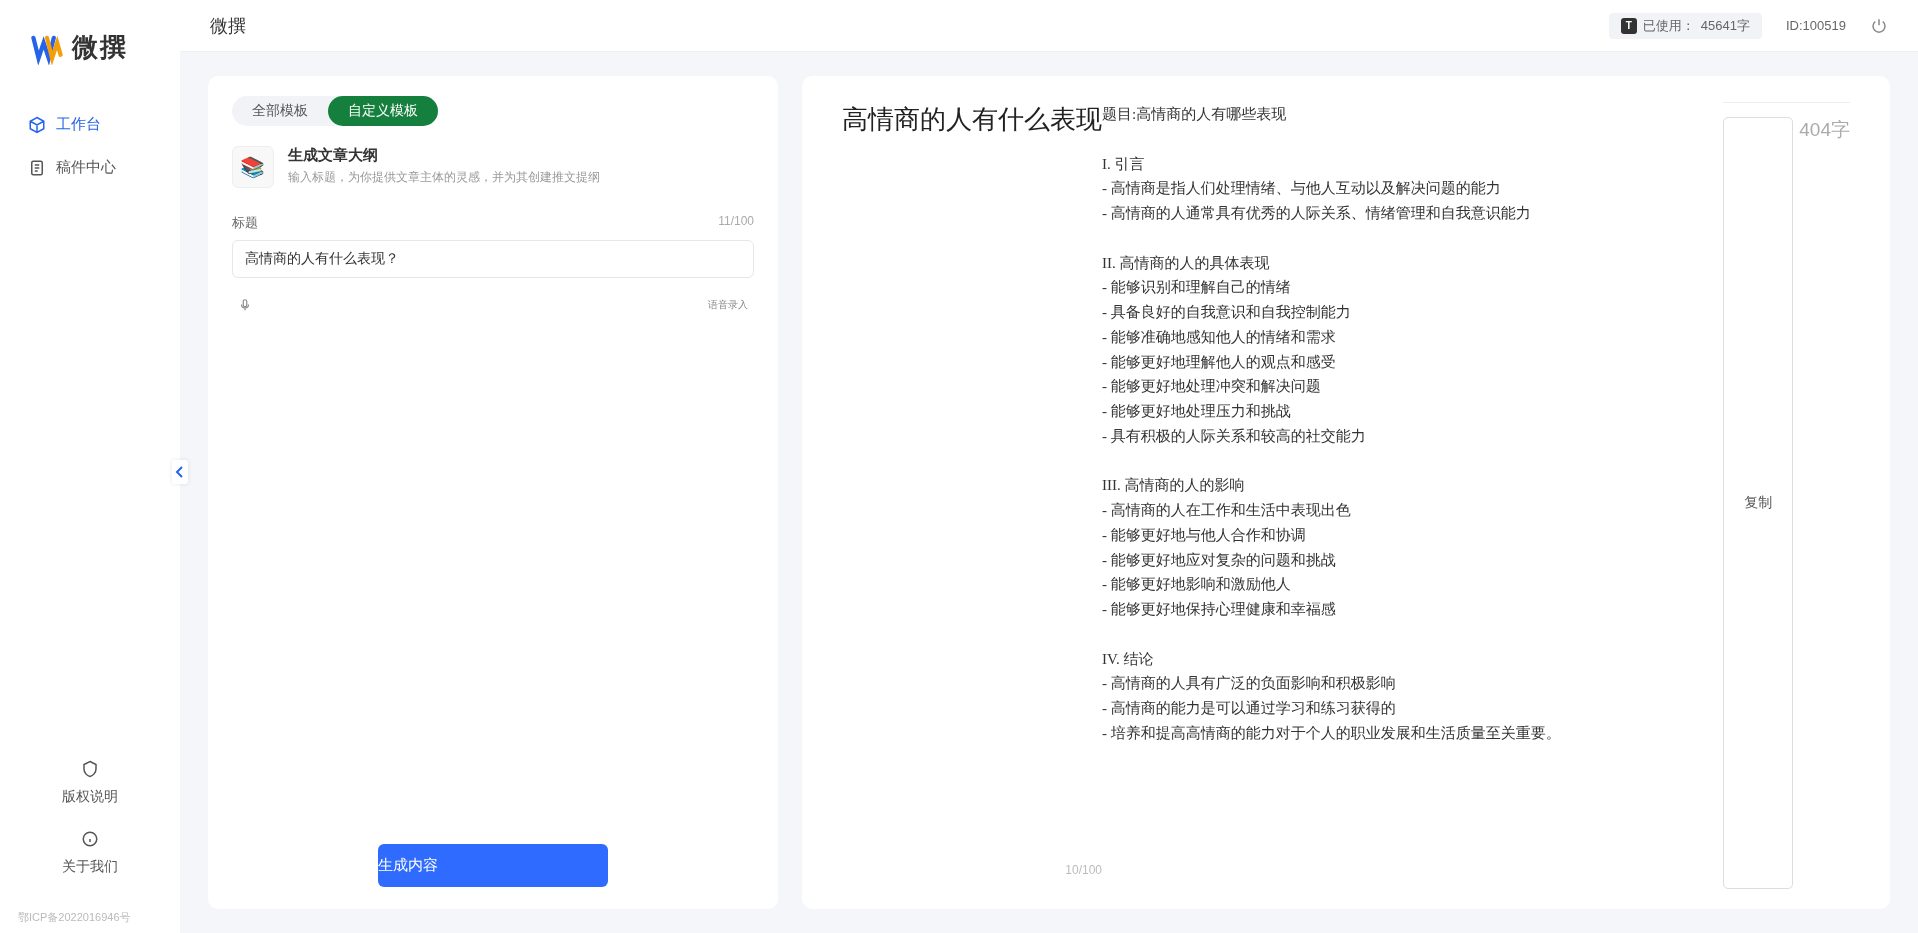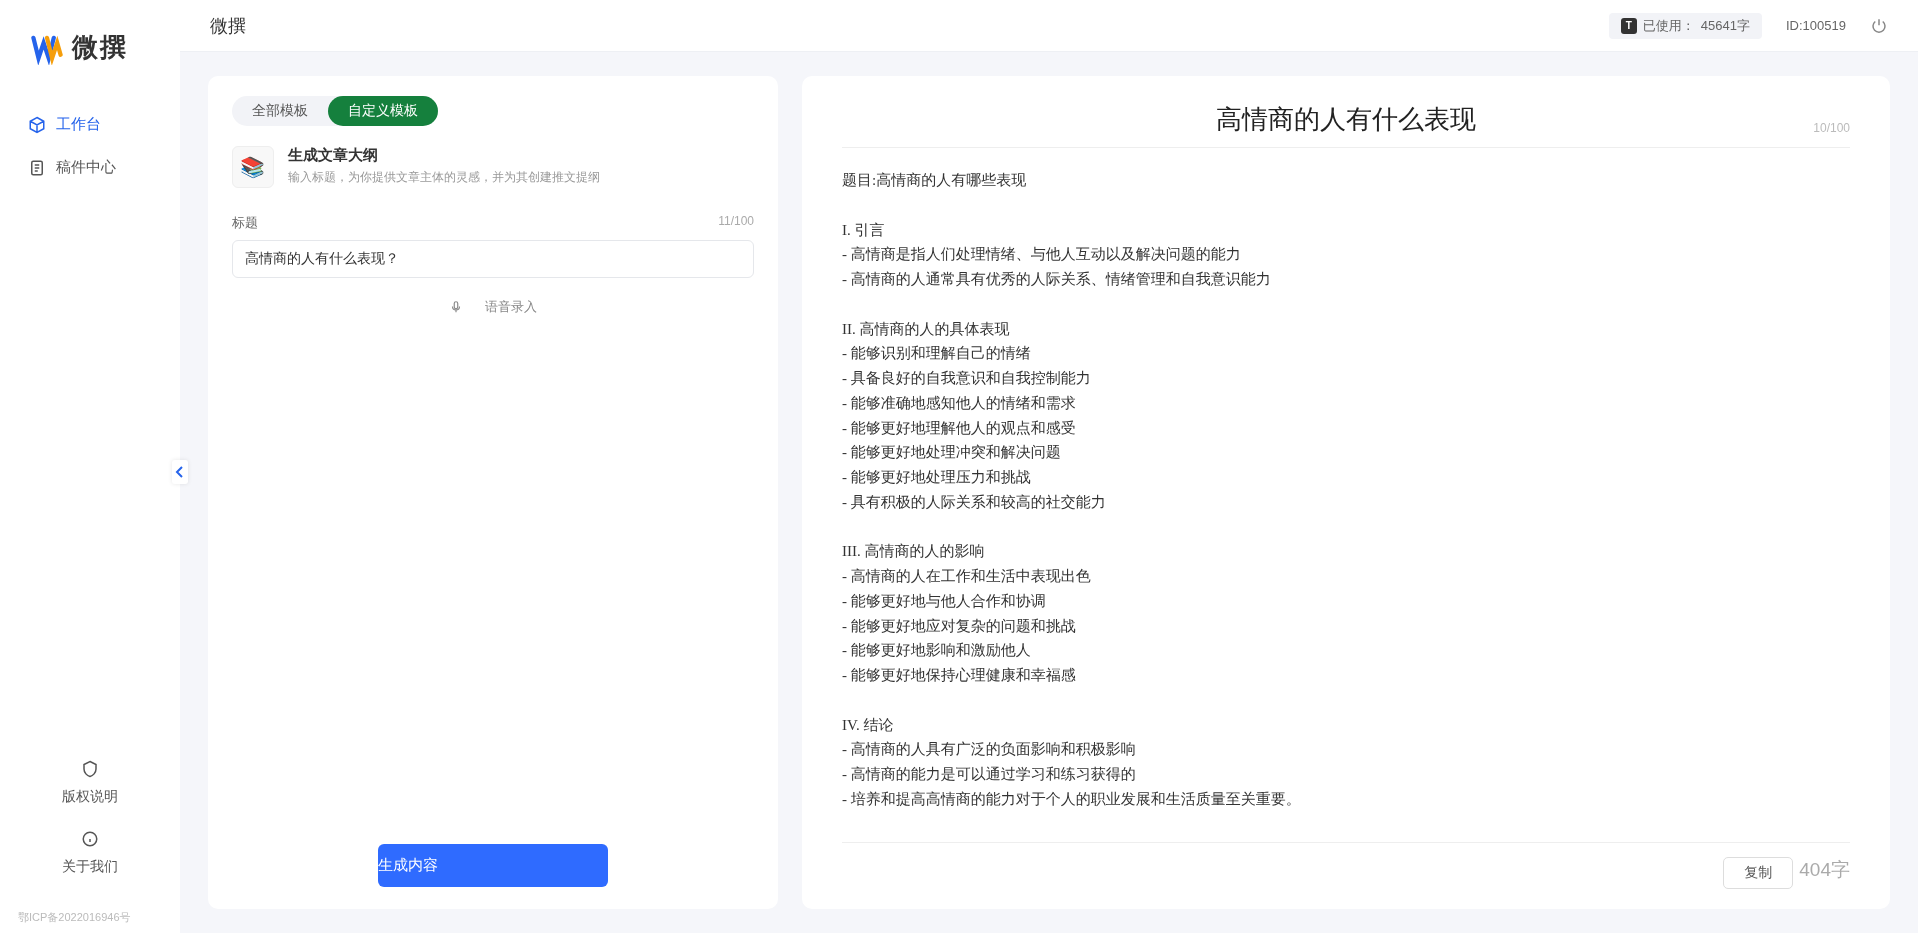--- a/index.html
+++ b/index.html
@@ -32,25 +32,25 @@
 .tabs { display: flex; background: #f2f3f7; border-radius: 20px; width: fit-content; margin-bottom: 20px; }
 .tab { padding: 6px 20px; border-radius: 20px; font-size: 14px; cursor: pointer; color: #555; }
 .tab.active { background: #15803d; color: #fff; }
 .template-card { display: flex; gap: 14px; align-items: flex-start; margin-bottom: 26px; }
 .template-icon { width: 42px; height: 42px; background: #f8f8f8; border: 1px solid #eee; border-radius: 6px; display: flex; align-items: center; justify-content: center; font-size: 20px; }
 .template-info .tname { font-weight: 700; font-size: 15px; color: #333; margin-bottom: 4px; }
 .template-info .tdesc { font-size: 12px; color: #999; }
 .field-header { display: flex; justify-content: space-between; font-size: 13px; color: #666; margin-bottom: 8px; }
 .field-header .count { color: #aaa; font-size: 12px; }
 .title-input { width: 100%; border: 1px solid #e5e7eb; border-radius: 6px; padding: 10px 12px; font-size: 14px; color: #333; outline: none; margin-bottom: 14px; }
-.voice-btn { display: flex; align-items: center; justify-content: center; gap: 22px; color: #888; font-size: 13px; cursor: pointer; padding: 6px; }
+.voice-btn { display: flex; align-items: center; justify-content: space-between; gap: 22px; color: #888; font-size: 10px; cursor: pointer; padding: 6px; }
 .left-spacer { flex: 1; }
 .generate-btn { width: 230px; margin: 0 auto; background: #2f6bff; color: #fff; border: none; border-radius: 6px; padding: 12px 0; font-size: 15px; cursor: pointer; text-align: left; }
 
-.right-panel { flex: 1; background: #fff; border-radius: 10px; padding: 26px 40px 20px; display: flex; flex-direction: column; }
+.right-panel { flex: 1; background: #fff; border-radius: 10px; padding: 26px 40px 20px; display: flex; flex-direction: row; }
 .output-header { text-align: center; position: relative; margin-bottom: 10px; }
 .output-title { font-size: 26px; font-weight: 400; font-family: "Songti SC", SimSun, serif; color: #222; }
 .output-counter { position: absolute; right: 0; bottom: 2px; font-size: 12px; color: #bbb; }
 .output-divider { border: none; border-top: 1px solid #eee; margin-bottom: 20px; }
 .output-body { flex: 1; font-size: 15px; line-height: 1.65; color: #333; white-space: pre-line; font-family: "Songti SC", SimSun, serif; overflow-y: auto; }
 .output-footer { display: flex; justify-content: flex-end; gap: 6px; padding-top: 14px; border-top: 1px solid #eee; }
 .copy-btn { border: 1px solid #ddd; background: #fff; border-radius: 5px; padding: 6px 20px; font-size: 14px; color: #555; cursor: pointer; }
 .word-count { font-size: 19px; color: #aaa; }
 </style>
 </head>

